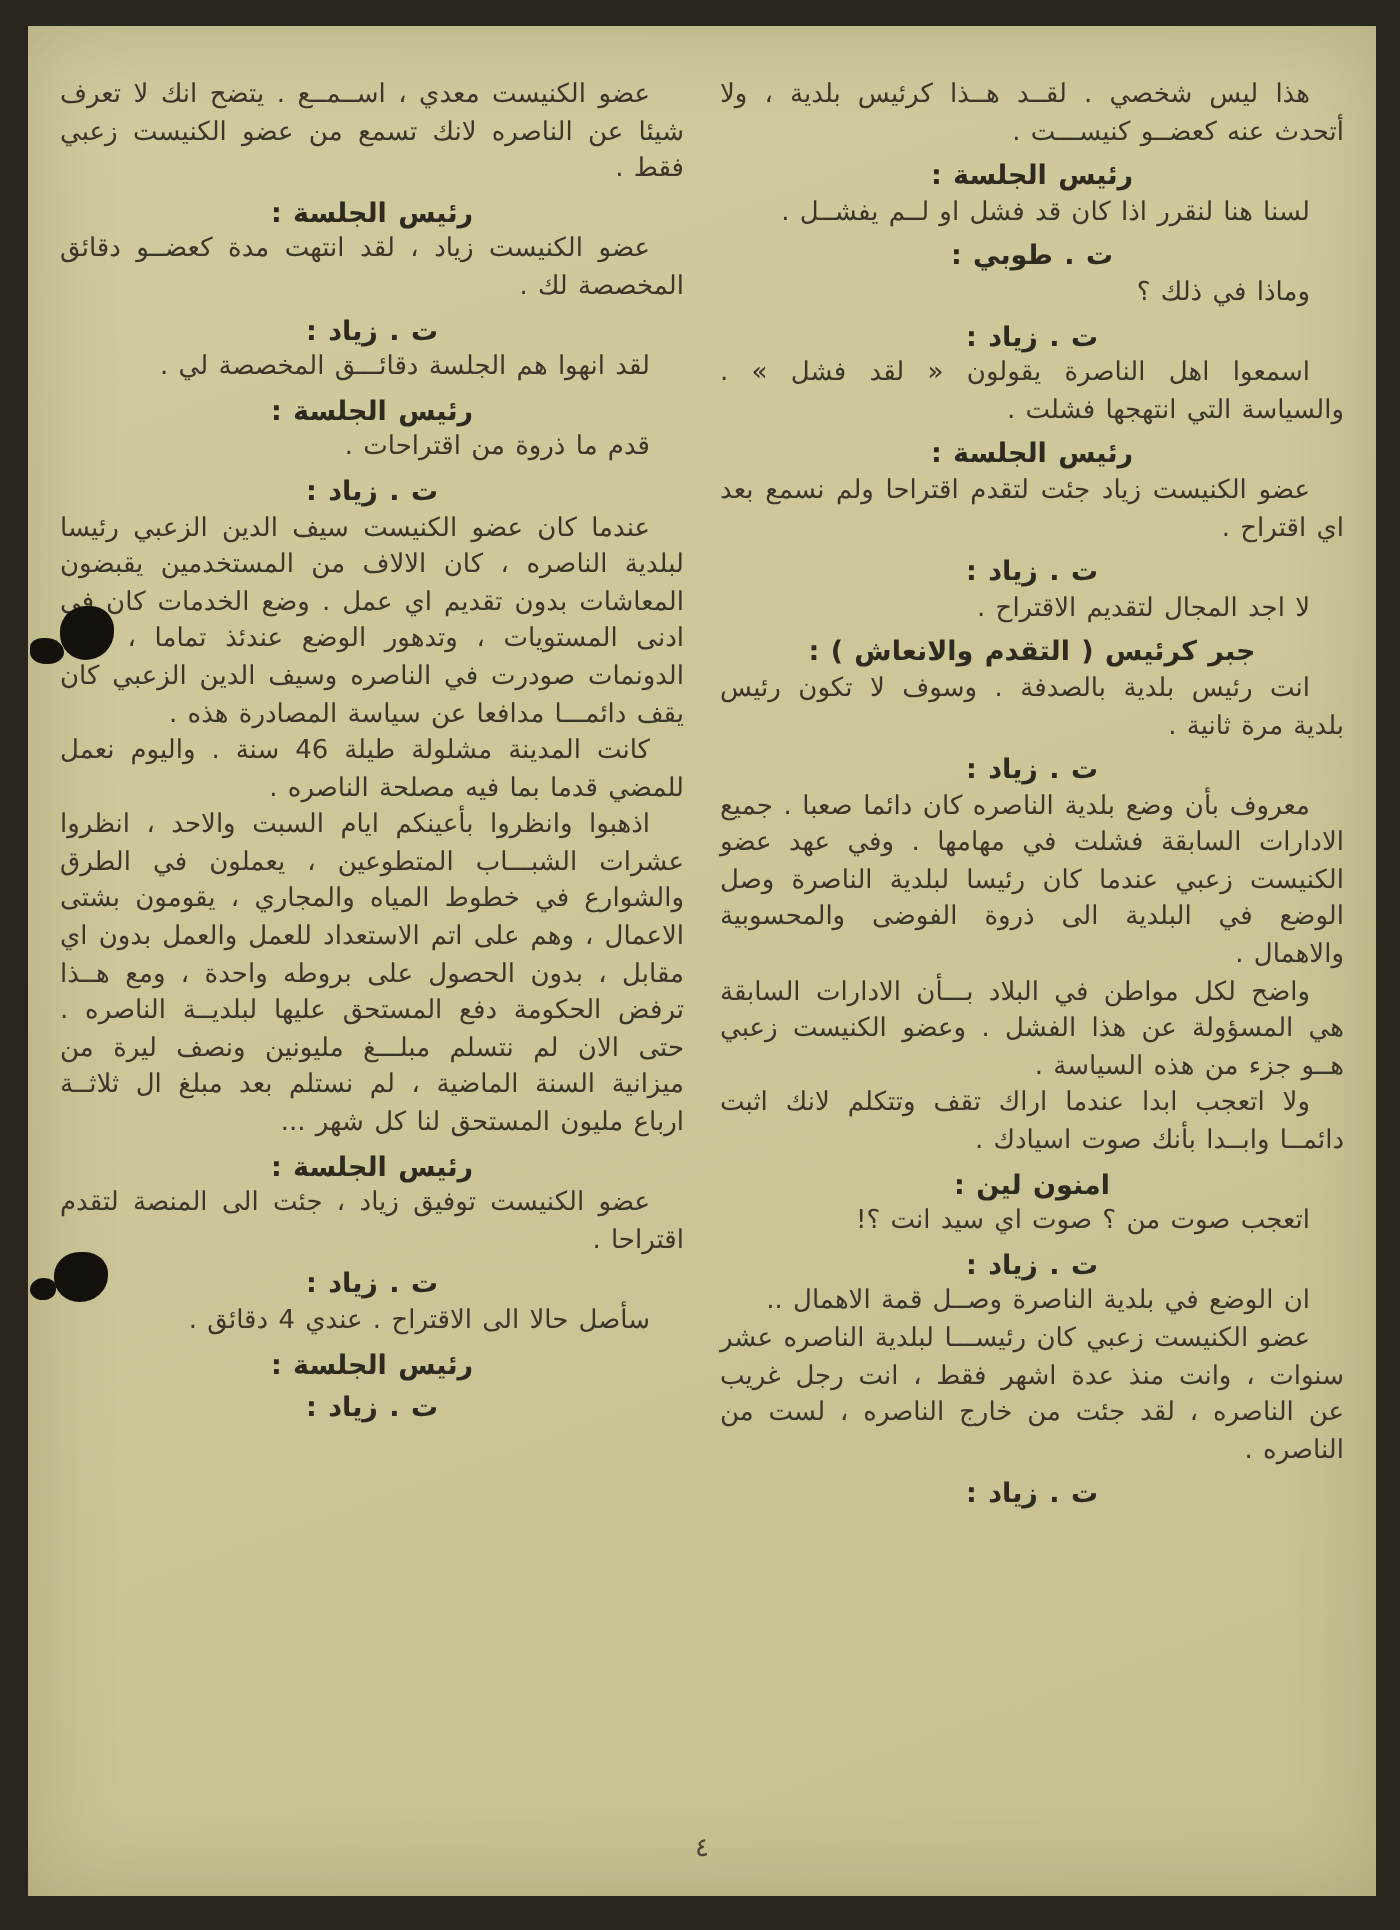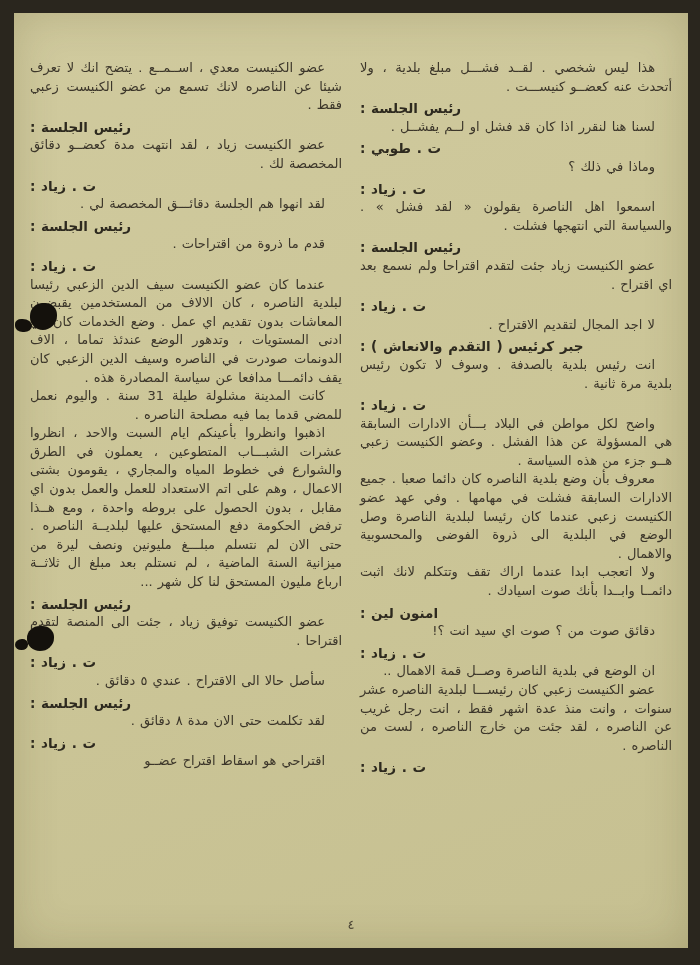--- a/index.html
+++ b/index.html
@@ -16,40 +16,40 @@
     left: 14px;
     top: 13px;
     width: 674px;
     height: 935px;
     background: linear-gradient(160deg, #d0ca9e 0%, #cbc597 55%, #c6c091 100%);
     box-shadow: inset 0 0 45px rgba(70, 58, 22, 0.20);
     color: #3c362a;
   }
   .col {
     position: absolute;
-    top: 46px;
+    top: 26px;
     width: 312px;
     direction: rtl;
     text-align: justify;
     font-size: 13px;
     line-height: 18.6px;
     word-spacing: 1px;
   }
   .col-right { right: 16px; }
   .col-left  { left: 16px; }
   .speech {
     text-indent: 17px;
     margin: 0;
   }
   .speaker {
     font-weight: bold;
     color: #2e2a1f;
     font-size: 13.5px;
     margin-top: 3px;
-    text-align: left;
+    text-align: center;
     text-indent: 0;
   }
   .page-number {
     position: absolute;
     bottom: 16px;
     left: 0;
     right: 0;
     text-align: center;
     font-size: 13px;
     color: #4a4434;
@@ -77,62 +77,60 @@
     background: #14110c;
     border-radius: 55% 45% 50% 50%;
   }
 </style>
 </head>
 <body>
 
 <div class="screen">
   <div class="paper">
     <div class="col col-right" dir="rtl">
-        <div class="speech">هذا ليس شخصي . لقــد فشـــل مبلغ بلدية ، ولا أتحدث عنه كعضــو كنيســـت .</div>
+        <div class="speech">هذا ليس شخصي . لقــد هــذا كرئيس بلدية ، ولا أتحدث عنه كعضــو كنيســـت .</div>
         <div class="speaker">رئيس الجلسة :</div>
         <div class="speech">لسنا هنا لنقرر اذا كان قد فشل او لــم يفشــل .</div>
         <div class="speaker">ت . طوبي :</div>
         <div class="speech">وماذا في ذلك ؟</div>
         <div class="speaker">ت . زياد :</div>
         <div class="speech">اسمعوا اهل الناصرة يقولون « لقد فشل » . والسياسة التي انتهجها فشلت .</div>
         <div class="speaker">رئيس الجلسة :</div>
         <div class="speech">عضو الكنيست زياد جئت لتقدم اقتراحا ولم نسمع بعد اي اقتراح .</div>
         <div class="speaker">ت . زياد :</div>
         <div class="speech">لا اجد المجال لتقديم الاقتراح .</div>
         <div class="speaker">جبر كرئيس ( التقدم والانعاش ) :</div>
         <div class="speech">انت رئيس بلدية بالصدفة . وسوف لا تكون رئيس بلدية مرة ثانية .</div>
         <div class="speaker">ت . زياد :</div>
+        <div class="speech">معروف بأن وضع بلدية الناصره كان دائما صعبا . جميع الادارات السابقة فشلت في مهامها . وفي عهد عضو الكنيست زعبي عندما كان رئيسا لبلدية الناصرة وصل الوضع في البلدية الى ذروة الفوضى والمحسوبية والاهمال .</div>
         <div class="speech">واضح لكل مواطن في البلاد بـــأن الادارات السابقة هي المسؤولة عن هذا الفشل . وعضو الكنيست زعبي هــو جزء من هذه السياسة .</div>
-        <div class="speech">معروف بأن وضع بلدية الناصره كان دائما صعبا . جميع الادارات السابقة فشلت في مهامها . وفي عهد عضو الكنيست زعبي عندما كان رئيسا لبلدية الناصرة وصل الوضع في البلدية الى ذروة الفوضى والمحسوبية والاهمال .</div>
         <div class="speech">ولا اتعجب ابدا عندما اراك تقف وتتكلم لانك اثبت دائمــا وابــدا بأنك صوت اسيادك .</div>
         <div class="speaker">امنون لين :</div>
-        <div class="speech">دقائق صوت من ؟ صوت اي سيد انت ؟!</div>
+        <div class="speech">اتعجب صوت من ؟ صوت اي سيد انت ؟!</div>
         <div class="speaker">ت . زياد :</div>
         <div class="speech">ان الوضع في بلدية الناصرة وصــل قمة الاهمال ..</div>
         <div class="speech">عضو الكنيست زعبي كان رئيســـا لبلدية الناصره عشر سنوات ، وانت منذ عدة اشهر فقط ، انت رجل غريب عن الناصره ، لقد جئت من خارج الناصره ، لست من الناصره .</div>
         <div class="speaker">ت . زياد :</div>
       </div>
     <div class="col col-left" dir="rtl">
         <div class="speech">عضو الكنيست معدي ، اســمــع . يتضح انك لا تعرف شيئا عن الناصره لانك تسمع من عضو الكنيست زعبي فقط .</div>
         <div class="speaker">رئيس الجلسة :</div>
         <div class="speech">عضو الكنيست زياد ، لقد انتهت مدة كعضــو دقائق المخصصة لك .</div>
         <div class="speaker">ت . زياد :</div>
         <div class="speech">لقد انهوا هم الجلسة دقائـــق المخصصة لي .</div>
         <div class="speaker">رئيس الجلسة :</div>
         <div class="speech">قدم ما ذروة من اقتراحات .</div>
         <div class="speaker">ت . زياد :</div>
         <div class="speech">عندما كان عضو الكنيست سيف الدين الزعبي رئيسا لبلدية الناصره ، كان الالاف من المستخدمين يقبضون المعاشات بدون تقديم اي عمل . وضع الخدمات كان في ادنى المستويات ، وتدهور الوضع عندئذ تماما ، الاف الدونمات صودرت في الناصره وسيف الدين الزعبي كان يقف دائمـــا مدافعا عن سياسة المصادرة هذه .</div>
-        <div class="speech">كانت المدينة مشلولة طيلة 31 سنة . واليوم نعمل للمضي قدما بما فيه مصلحة الناصره .</div>
+        <div class="speech">كانت المدينة مشلولة طيلة 46 سنة . واليوم نعمل للمضي قدما بما فيه مصلحة الناصره .</div>
         <div class="speech">اذهبوا وانظروا بأعينكم ايام السبت والاحد ، انظروا عشرات الشبـــاب المتطوعين ، يعملون في الطرق والشوارع في خطوط المياه والمجاري ، يقومون بشتى الاعمال ، وهم على اتم الاستعداد للعمل والعمل بدون اي مقابل ، بدون الحصول على بروطه واحدة ، ومع هــذا ترفض الحكومة دفع المستحق عليها لبلديــة الناصره . حتى الان لم نتسلم مبلـــغ مليونين ونصف ليرة من ميزانية السنة الماضية ، لم نستلم بعد مبلغ ال ثلاثــة ارباع مليون المستحق لنا كل شهر ...</div>
         <div class="speaker">رئيس الجلسة :</div>
         <div class="speech">عضو الكنيست توفيق زياد ، جئت الى المنصة لتقدم اقتراحا .</div>
         <div class="speaker">ت . زياد :</div>
-        <div class="speech">سأصل حالا الى الاقتراح . عندي ٥ دقائق .</div>
+        <div class="speech">سأصل حالا الى الاقتراح . عندي 4 دقائق .</div>
         <div class="speaker">رئيس الجلسة :</div>
-        <div class="speech">لقد تكلمت حتى الان مدة ٨ دقائق .</div>
         <div class="speaker">ت . زياد :</div>
-        <div class="speech">اقتراحي هو اسقاط اقتراح عضــو</div>
       </div>
     <div class="ink-blot blot-1"></div>
     <div class="ink-blot blot-2"></div>
     <div class="page-number">٤</div>
   </div>
 </div>
 
 </body></html>

